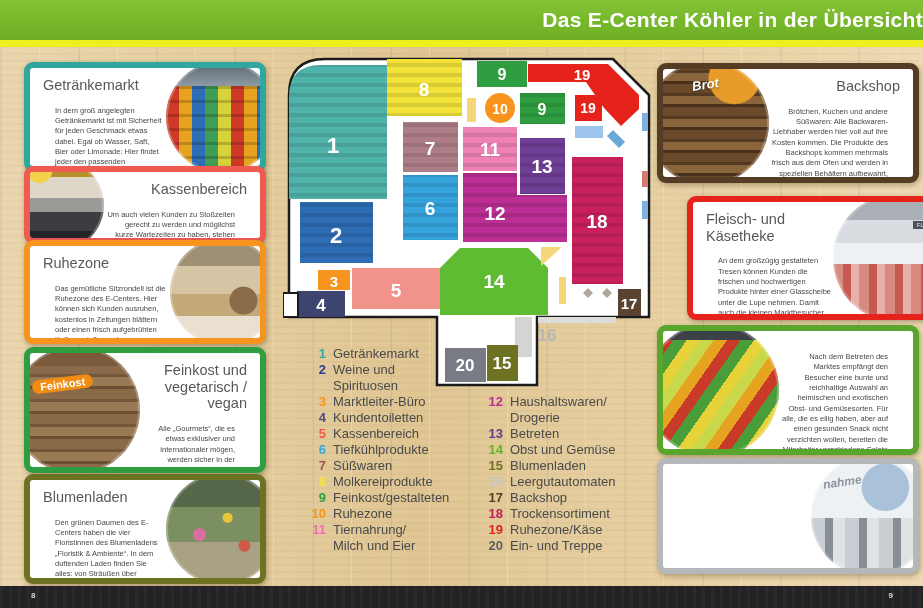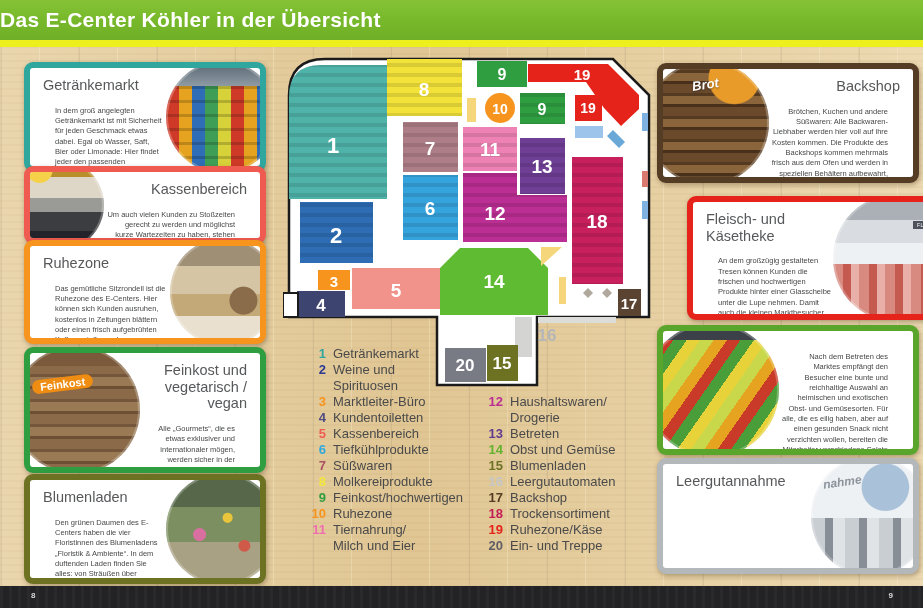--- a/index.html
+++ b/index.html
@@ -8,21 +8,21 @@
     font-family:"Liberation Sans",sans-serif;
     background-color:#e7d2a8;
     background-image:
       repeating-linear-gradient(90deg, rgba(120,85,40,.12) 0 2px, rgba(0,0,0,0) 2px 78px),
       repeating-linear-gradient(90deg, rgba(255,246,222,.28) 0 1px, rgba(0,0,0,0) 1px 39px),
       repeating-linear-gradient(0deg, rgba(150,110,60,.05) 0 2px, rgba(0,0,0,0) 2px 7px),
       linear-gradient(90deg,#ead6ae,#e0c693 45%,#eddab3);
   }
   
   .banner{position:absolute;left:0;top:0;width:100%;height:40px;background:linear-gradient(180deg,#85c236,#76b82a 55%,#6fae27);}
-  .banner h1{margin:0;line-height:40px;text-align:left;color:#fff;font-size:21px;font-weight:bold;letter-spacing:.3px;}
+  .banner h1{margin:0;line-height:40px;text-align:right;color:#fff;font-size:21px;font-weight:bold;letter-spacing:.3px;}
   .yellow-stripe{position:absolute;left:0;top:40px;width:100%;height:7px;background:#eef01e;}
   
   .footer{position:absolute;left:0;top:586px;width:100%;height:22px;background:#232326;
     background-image:repeating-linear-gradient(90deg, rgba(255,255,255,.03) 0 3px, rgba(0,0,0,0) 3px 9px);}
   .pagenum{position:absolute;top:5px;color:#d8d8d8;font-size:8px;font-weight:bold;}
   .pagenum.left{left:31px;} .pagenum.right{right:30px;}
   
   .card{position:absolute;background:#fff;border-radius:9px;overflow:hidden;box-shadow:1px 2px 5px rgba(60,40,10,.35);}
   .card .content{position:relative;height:100%;box-sizing:border-box;padding-top:9px;}
   .card h3{margin:0 0 5px 0;font-size:14.5px;font-weight:normal;color:#57585a;line-height:1.15;}
@@ -231,21 +231,21 @@
       <div class="legend-row">
         <span class="legend-num" style="color: rgb(168, 82, 95);">7</span>
         <span class="legend-label">Süßwaren</span>
       </div>
       <div class="legend-row">
         <span class="legend-num" style="color: rgb(242, 230, 58);">8</span>
         <span class="legend-label">Molkereiprodukte</span>
       </div>
       <div class="legend-row">
         <span class="legend-num" style="color: rgb(47, 158, 65);">9</span>
-        <span class="legend-label">Feinkost/hochwertigen</span>
+        <span class="legend-label">Feinkost/gestalteten</span>
       </div>
       <div class="legend-row">
         <span class="legend-num" style="color: rgb(247, 148, 29);">10</span>
         <span class="legend-label">Ruhezone</span>
       </div>
       <div class="legend-row">
         <span class="legend-num" style="color: rgb(239, 110, 176);">11</span>
         <span class="legend-label">Tiernahrung/
 Milch und Eier</span>
       </div>
@@ -350,21 +350,20 @@
       <div class="photo ph-obst" style="width: 134px; height: 134px; top: 50%; transform: translateY(-50%); left: -18px;"></div>
       <div class="content" style="padding-right: 13px; padding-left: 106px; text-align: right;">
         <p>Nach dem Betreten des Marktes empfängt den Besucher eine bunte und reichhaltige Auswahl an heimischen und exotischen Obst- und Gemüsesorten. Für alle, die es eilig haben, aber auf einen gesunden Snack nicht verzichten wollen, bereiten die Mitarbeiter verschiedene Salate und Obstsnacks mehrmals täglich frisch zu.</p>
       </div>
     </div>
     <div class="card" style="left: 657px; top: 458px; width: 250px; height: 104px; border: 6px solid rgb(180, 184, 186);">
       <div class="photo ph-leergutannahme" style="width: 120px; height: 120px; top: 50%; transform: translateY(-50%); right: -18px;">
         <span class="plabel plabel-leergutannahme">nahme</span>
       </div>
       <div class="content" style="padding-left: 13px; padding-right: 92px; text-align: left;">
-        <h3>Leergutannahme</h3>
       </div>
     </div>
   </div>
 
 <footer class="footer">
   <span class="pagenum left">8</span>
   <span class="pagenum right">9</span>
 </footer>
 
 </body></html>

